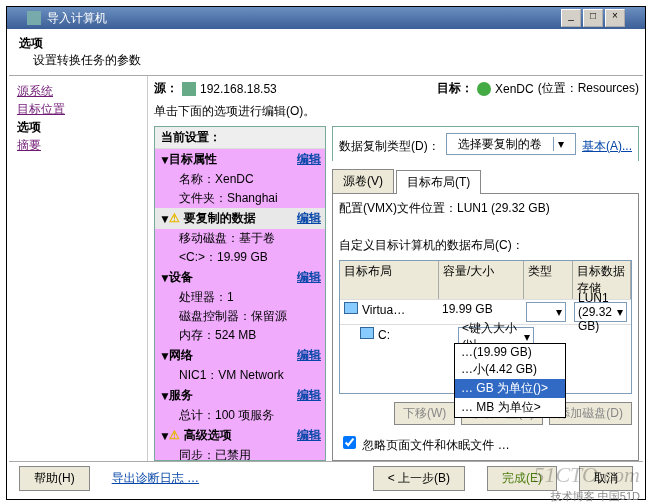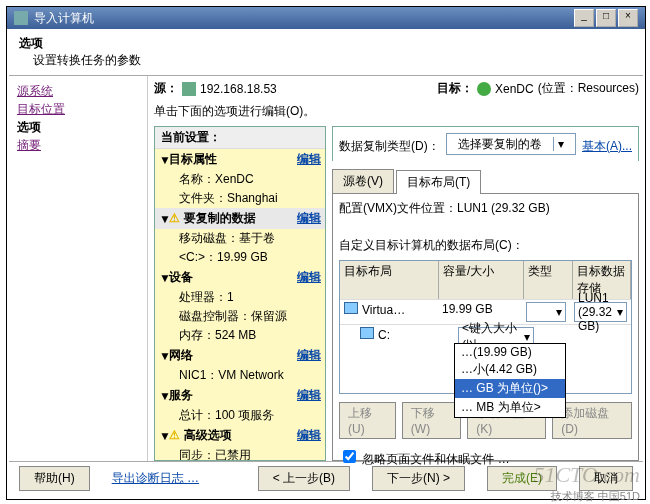--- a/index.html
+++ b/index.html
@@ -1,38 +1,38 @@
 <!DOCTYPE html>
 <html><head>
 <meta charset="utf-8">
 <style>
 body{margin:0;font:12px "Microsoft YaHei",SimSun,sans-serif;background:#fff;color:#000;position:relative;width:650px;height:504px;overflow:hidden}
 .frame{position:absolute;left:6px;top:6px;width:638px;height:492px;border:1px solid #000;background:#fff}
-.titlebar{height:22px;background:linear-gradient(#6b8fc0,#3b5f97);color:#fff;display:flex;align-items:center;padding:0 7px}
+.titlebar{height:22px;background:linear-gradient(#6b8fc0,#3b5f97);color:#fff;display:flex;align-items:center;padding:0 20px}
 .titlebar .ico{width:14px;height:14px;background:#7aa;margin-right:6px}
 .titlebar .ttl{flex:1}
 .titlebar .wbtn{width:18px;height:16px;background:#d4d0c8;border:1px outset #fff;margin-left:2px;text-align:center;line-height:12px;color:#000;font-size:10px}
 .hdr{padding:6px 12px}
 .hdr .h1{font-weight:bold}
 .hdr .h2{padding-left:14px}
 .hr{border-top:1px solid #aaa;margin:0 2px}
 .body{display:flex;height:385px}
 .left{width:120px;border-right:1px solid #ccc;padding:6px 10px}
 .left a{display:block;color:#701a75;text-decoration:underline;line-height:18px;cursor:pointer}
 .left .cur{color:#000;font-weight:bold;text-decoration:none}
 .main{flex:1;padding:2px 6px 0 6px;display:flex;flex-direction:column;min-width:0}
 .srow{display:flex;align-items:center;gap:4px;padding:2px 0}
 .srow .lab{font-weight:bold}
 .srow .ico{width:14px;height:14px;display:inline-block;vertical-align:middle}
 .srow .srv{background:#6a8}
 .srow .dst{background:#4a4;border-radius:50%}
 .srow .sp{flex:1}
 .hint{padding:4px 0 6px 0}
 .cols{flex:1;display:flex;min-height:0}
-.tree{width:170px;border:1px solid #7a9;background:#fef9c3;overflow:auto}
+.tree{width:170px;border:1px solid #7a9;background:#f0abfc;overflow:auto}
 .tree .grp{background:#eee;font-weight:bold;padding:2px 6px;display:flex;justify-content:space-between;border-bottom:1px solid #ddd}
 .tree .sec{display:flex;align-items:center;padding:2px 4px;font-weight:bold;cursor:pointer}
 .tree .sec .tw{width:10px;text-align:center}
 .tree .kv{padding:1px 4px 1px 24px}
 .tree .warn::before{content:"⚠";color:#e6b800;margin-right:4px}
 .right{flex:1;margin-left:6px;display:flex;flex-direction:column;min-width:0}
 .rtop{border:1px solid #7a9;border-bottom:none;padding:6px;display:flex;align-items:flex-end;gap:6px}
 .combo{border:1px solid #7f9db9;background:#fff;height:20px;display:flex;align-items:center;padding:0 11px;flex:1;justify-content:space-between}
 .combo .arr{border-left:1px solid #7f9db9;padding-left:4px}
 .link{color:#0646a8;text-decoration:underline;cursor:pointer}
@@ -201,36 +201,34 @@
           <div class="sel">… GB 为单位()&gt;</div>
           <div>… MB 为单位&gt;</div>
          </div>
         </div>
         <div class="c3"></div>
                   <div class="c4"></div>
        </div>
        <div style="height:44px"></div>
       </div>
       <div class="btnrow">
-       <span class="btn">上移(U)</span>
        <span class="btn">下移(W)</span>
        <span class="btn">移动磁盘(K)</span>
        <span class="btn">添加磁盘(D)</span>
       </div>
       <label class="cb"><input type="checkbox" checked="" style=""> <span>忽略页面文件和休眠文件 …</span></label>
      </div>
     </div>
    </div>
   </div>
  </div>
  <div class="hr"></div>
  <div class="footer">
   <span class="fbtn">帮助(H)</span>
   <a class="link">导出诊断日志 …</a>
   <span class="sp"></span>
   <span class="fbtn">&lt; 上一步(B)</span>
-  <span class="fbtn">下一步(N) &gt;</span>
   <span class="fbtn" style="color:#4d7c0f">完成(E)</span>
   <span class="fbtn">取消</span>
  </div>
 </div>
 <div class="wm">51CTO.com</div>
 <div class="wm2">技术博客  中国51D</div>
 
 </body></html>

